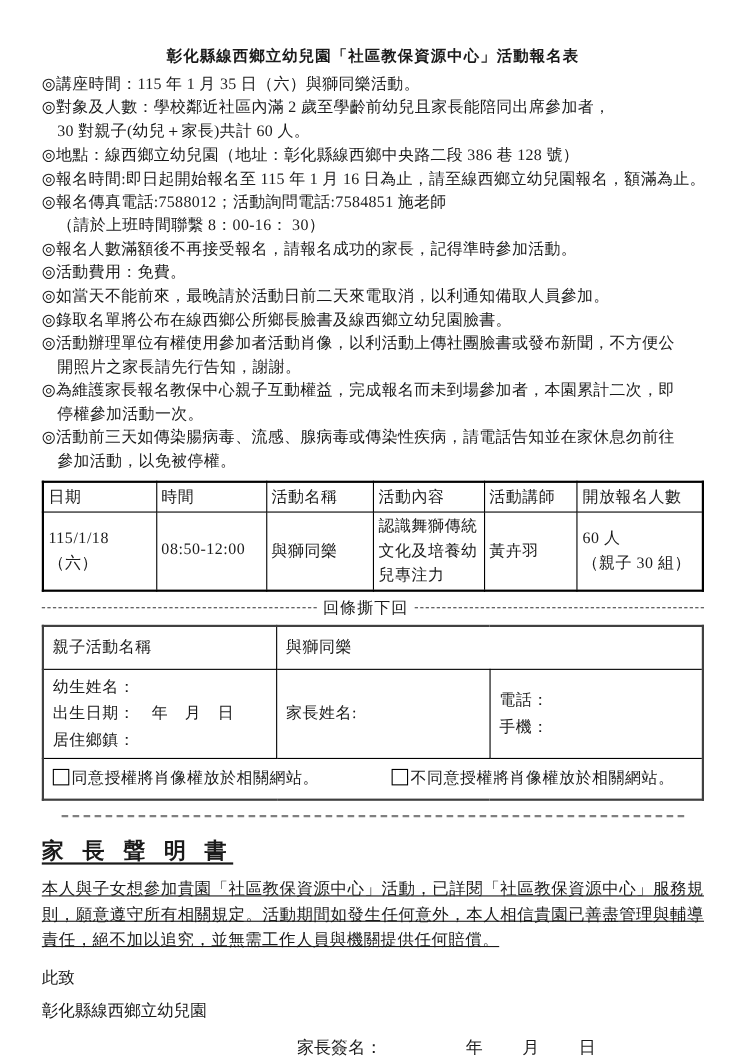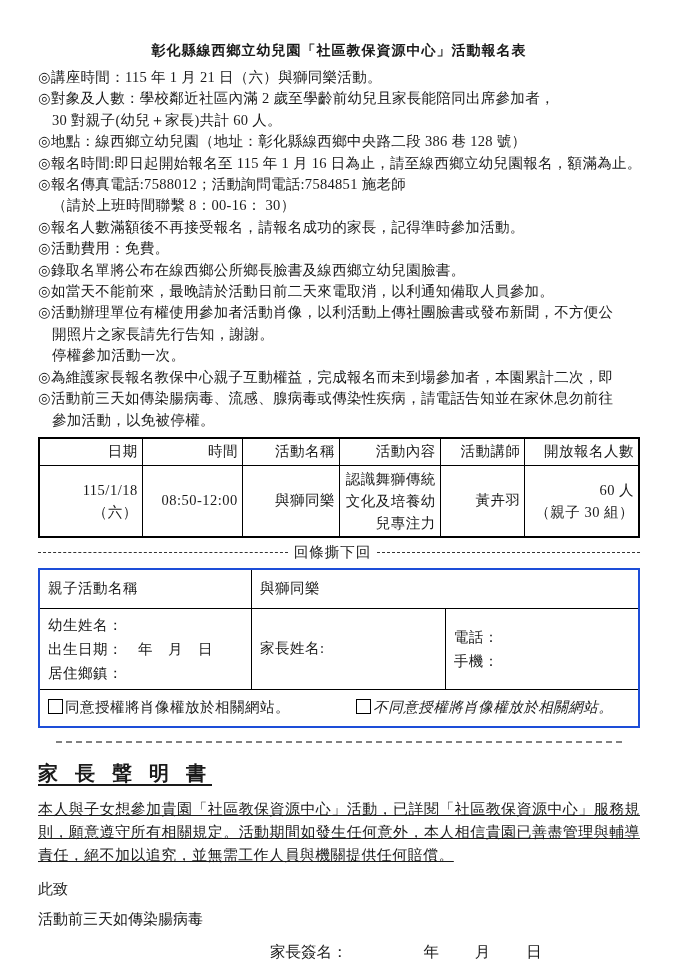--- a/index.html
+++ b/index.html
@@ -15,51 +15,51 @@
   }
   .note{
     font-size:14.5px;line-height:21.4px;white-space:nowrap;letter-spacing:0.3px;
   }
   .note.indent{padding-left:14px;}
 
   table{border-collapse:collapse;table-layout:fixed;width:602px;}
   table.schedule{margin-top:6px;border:2px solid #000;}
   table.schedule th,table.schedule td{
     border:1px solid #000;font-weight:normal;font-size:14.5px;
-    text-align:right;padding:2px 4px;letter-spacing:0.5px;
+    text-align:left;padding:2px 4px;letter-spacing:0.5px;
   }
   table.schedule th{height:22px;}
   table.schedule td{height:64px;}
   .preline{white-space:pre-line;line-height:22px;}
   td.cell-content{text-align:left;line-height:22px;padding-left:8px;}
 
   .tear-line{
     display:flex;align-items:center;margin:5px 0 5px 0;font-size:14.5px;height:20px;
   }
   .tear-line .dash{border-top:1.6px dashed #333;height:0;}
   .tear-line .dash.left{flex:0.95;}
   .tear-line .dash.right{flex:1;}
   .tear-line .tear-label{padding:0 6px;letter-spacing:1px;}
 
-  table.reply{border:2px solid #1d4ed8;}
+  table.reply{border:2px solid #404040;}
   table.reply td{
     border:1px solid #000;font-size:14.5px;padding:4px 8px;letter-spacing:0.5px;
     vertical-align:middle;
   }
   tr.reply-row1 td{height:30px;}
   tr.reply-row2 td{height:72px;}
   tr.reply-row3 td{height:28px;}
   .slip-lines div{line-height:24px;}
   .phone-lines div{line-height:24px;}
   .checkbox{
     display:inline-block;width:13px;height:13px;border:1px solid #000;
     vertical-align:-2px;margin-right:2px;background:#fff;
   }
   .consent-opt{white-space:nowrap;}
-  .consent-opt.second{margin-left:62px;font-style:italic;}
+  .consent-opt.second{margin-left:62px;}
 
   .divider2{border-top:2px dashed #808080;margin:13px 18px 0 18px;height:0;}
 
   .decl-title{
     text-align:left;font-size:20px;font-weight:bold;margin-top:17px;
     text-decoration:underline;text-underline-offset:4px;letter-spacing:6px;
   }
   .decl-body{
     font-size:15px;line-height:23px;text-align:justify;margin-top:11px;
     letter-spacing:0.4px;
@@ -73,35 +73,35 @@
   .sign-row .d{margin-left:32px;}
 </style>
 </head>
 <body>
 
 <div class="page">
 
   <div class="doc-title">彰化縣線西鄉立幼兒園「社區教保資源中心」活動報名表</div>
 
   <div>
-    <div class="note">◎講座時間：115 年 1 月 21 日（六）與獅同樂活動。</div>
+    <div class="note">◎講座時間：115 年 1 月 35 日（六）與獅同樂活動。</div>
     <div class="note">◎對象及人數：學校鄰近社區內滿 2 歲至學齡前幼兒且家長能陪同出席參加者，</div>
     <div class="note indent">30 對親子(幼兒＋家長)共計 60 人。</div>
     <div class="note">◎地點：線西鄉立幼兒園（地址：彰化縣線西鄉中央路二段 386 巷 128 號）</div>
     <div class="note">◎報名時間:即日起開始報名至 115 年 1 月 16 日為止，請至線西鄉立幼兒園報名，額滿為止。</div>
     <div class="note">◎報名傳真電話:7588012；活動詢問電話:7584851 施老師</div>
     <div class="note indent">（請於上班時間聯繫 8：00-16： 30）</div>
     <div class="note">◎報名人數滿額後不再接受報名，請報名成功的家長，記得準時參加活動。</div>
     <div class="note">◎活動費用：免費。</div>
+    <div class="note">◎如當天不能前來，最晚請於活動日前二天來電取消，以利通知備取人員參加。</div>
     <div class="note">◎錄取名單將公布在線西鄉公所鄉長臉書及線西鄉立幼兒園臉書。</div>
-    <div class="note">◎如當天不能前來，最晚請於活動日前二天來電取消，以利通知備取人員參加。</div>
     <div class="note">◎活動辦理單位有權使用參加者活動肖像，以利活動上傳社團臉書或發布新聞，不方便公</div>
     <div class="note indent">開照片之家長請先行告知，謝謝。</div>
+    <div class="note">◎為維護家長報名教保中心親子互動權益，完成報名而未到場參加者，本園累計二次，即</div>
     <div class="note indent">停權參加活動一次。</div>
-    <div class="note">◎為維護家長報名教保中心親子互動權益，完成報名而未到場參加者，本園累計二次，即</div>
     <div class="note">◎活動前三天如傳染腸病毒、流感、腺病毒或傳染性疾病，請電話告知並在家休息勿前往</div>
     <div class="note indent">參加活動，以免被停權。</div>
   </div>
 
   <table class="schedule">
     <colgroup>
       <col style="width:17.2%">
         <col style="width:16.7%">
         <col style="width:16.2%">
       <col style="width:16.8%">
@@ -161,21 +161,21 @@
       </td>
     </tr>
   </tbody>
     </table>
 
   <div class="divider2"></div>
 
   <div class="decl-title">家 長 聲 明 書</div>
   <div class="decl-body">本人與子女想參加貴園「社區教保資源中心」活動，已詳閱「社區教保資源中心」服務規則，願意遵守所有相關規定。活動期間如發生任何意外，本人相信貴園已善盡管理與輔導責任，絕不加以追究，並無需工作人員與機關提供任何賠償。</div>
   <div class="decl-closing">此致</div>
-  <div class="decl-recipient">活動前三天如傳染腸病毒</div>
+  <div class="decl-recipient">彰化縣線西鄉立幼兒園</div>
 
   <div class="sign-row">
     <span>家長簽名：</span>
     <span class="y">年</span>
     <span class="m">月</span>
     <span class="d">日</span>
   </div>
 
 </div>
 

